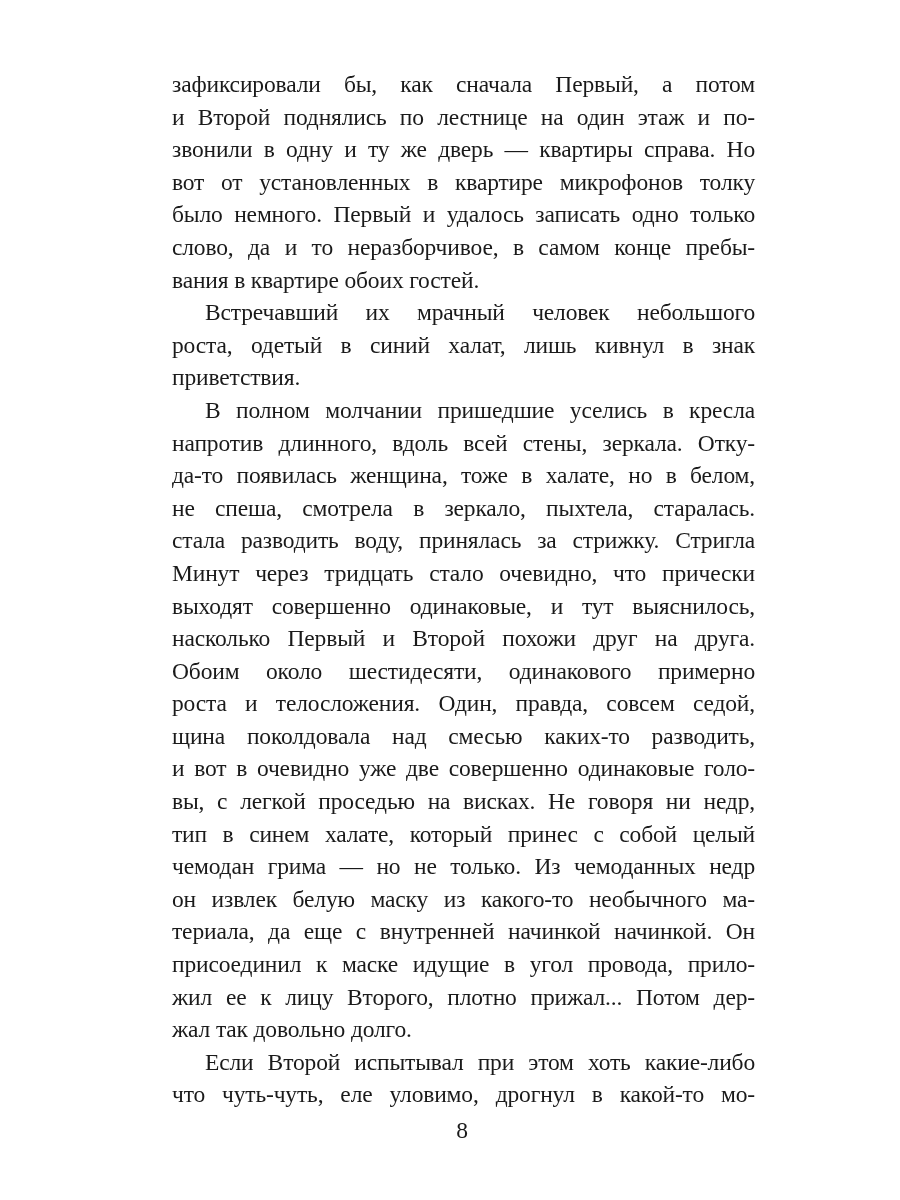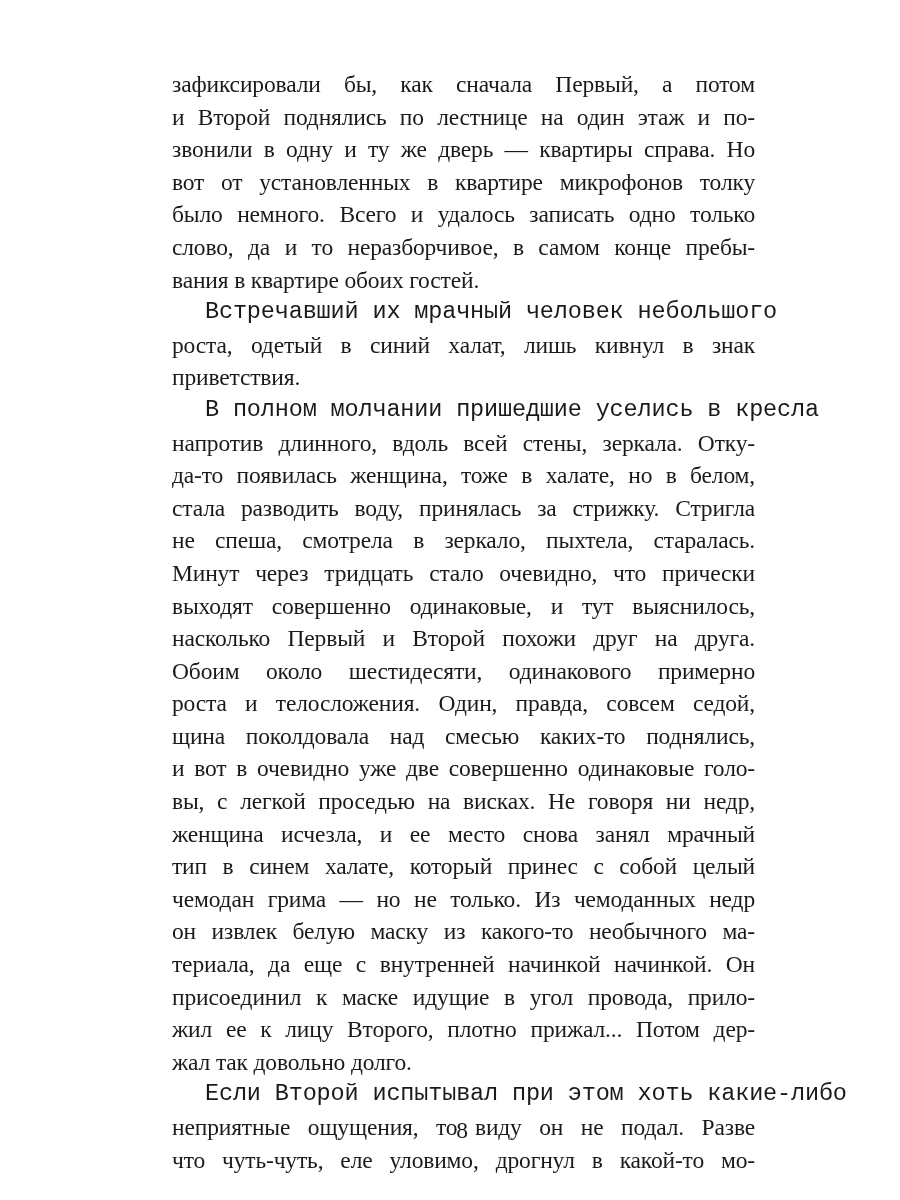--- a/index.html
+++ b/index.html
@@ -33,21 +33,20 @@
       height: 32.6px;
       line-height: 32.6px;
       font-size: 23.5px;
       white-space: nowrap;
       text-align: justify;
       text-align-last: justify;
       letter-spacing: -0.15px;
     }
     .line.indent {
       padding-left: 33px;
-      font-family: Liberation Mono, monospace;
     }
     .line.last {
       text-align-last: left;
     }
     .page-number {
       position: absolute;
       left: 0;
       width: 910px;
       top: 1114px;
       text-align: center;
@@ -59,58 +58,56 @@
 <body>
 
 <div class="page">
   <div class="text-block">
 
     <div>
       <span class="line">зафиксировали бы, как сначала Первый, а потом</span>
       <span class="line">и Второй поднялись по лестнице на один этаж и по-</span>
       <span class="line">звонили в одну и ту же дверь — квартиры справа. Но</span>
       <span class="line">вот от установленных в квартире микрофонов толку</span>
-      <span class="line">было немного. Всего и удалось записать одно только</span>
+      <span class="line">было немного. Первый и удалось записать одно только</span>
       <span class="line">слово, да и то неразборчивое, в самом конце пребы-</span>
       <span class="line last">вания в квартире обоих гостей.</span>
     </div>
 
     <div>
       <span class="line indent">Встречавший их мрачный человек небольшого</span>
       <span class="line">роста, одетый в синий халат, лишь кивнул в знак</span>
       <span class="line last">приветствия.</span>
     </div>
 
     <div>
       <span class="line indent">В полном молчании пришедшие уселись в кресла</span>
       <span class="line">напротив длинного, вдоль всей стены, зеркала. Отку-</span>
       <span class="line">да-то появилась женщина, тоже в халате, но в белом,</span>
+      <span class="line">не спеша, смотрела в зеркало, пыхтела, старалась.</span>
       <span class="line">стала разводить воду, принялась за стрижку. Стригла</span>
-      <span class="line">не спеша, смотрела в зеркало, пыхтела, старалась.</span>
       <span class="line">Минут через тридцать стало очевидно, что прически</span>
       <span class="line">выходят совершенно одинаковые, и тут выяснилось,</span>
       <span class="line">насколько Первый и Второй похожи друг на друга.</span>
       <span class="line">Обоим около шестидесяти, одинакового примерно</span>
       <span class="line">роста и телосложения. Один, правда, совсем седой,</span>
-      <span class="line">щина поколдовала над смесью каких-то поднялись,</span>
+      <span class="line">щина поколдовала над смесью каких-то разводить,</span>
       <span class="line">и вот в очевидно уже две совершенно одинаковые голо-</span>
       <span class="line">вы, с легкой проседью на висках. Не говоря ни недр,</span>
-      <span class="line">женщина исчезла, и ее место снова занял мрачный</span>
       <span class="line">тип в синем халате, который принес с собой целый</span>
       <span class="line">чемодан грима — но не только. Из чемоданных недр</span>
       <span class="line">он извлек белую маску из какого-то необычного ма-</span>
       <span class="line">териала, да еще с внутренней начинкой начинкой. Он</span>
       <span class="line">присоединил к маске идущие в угол провода, прило-</span>
       <span class="line">жил ее к лицу Второго, плотно прижал... Потом дер-</span>
       <span class="line last">жал так довольно долго.</span>
     </div>
 
     <div>
       <span class="line indent">Если Второй испытывал при этом хоть какие-либо</span>
-      <span class="line">неприятные ощущения, то виду он не подал. Разве</span>
       <span class="line">что чуть-чуть, еле уловимо, дрогнул в какой-то мо-</span>
 
     </div>
 
   </div>
 
   <div class="page-number">8</div>
 </div>
 
 </body></html>

